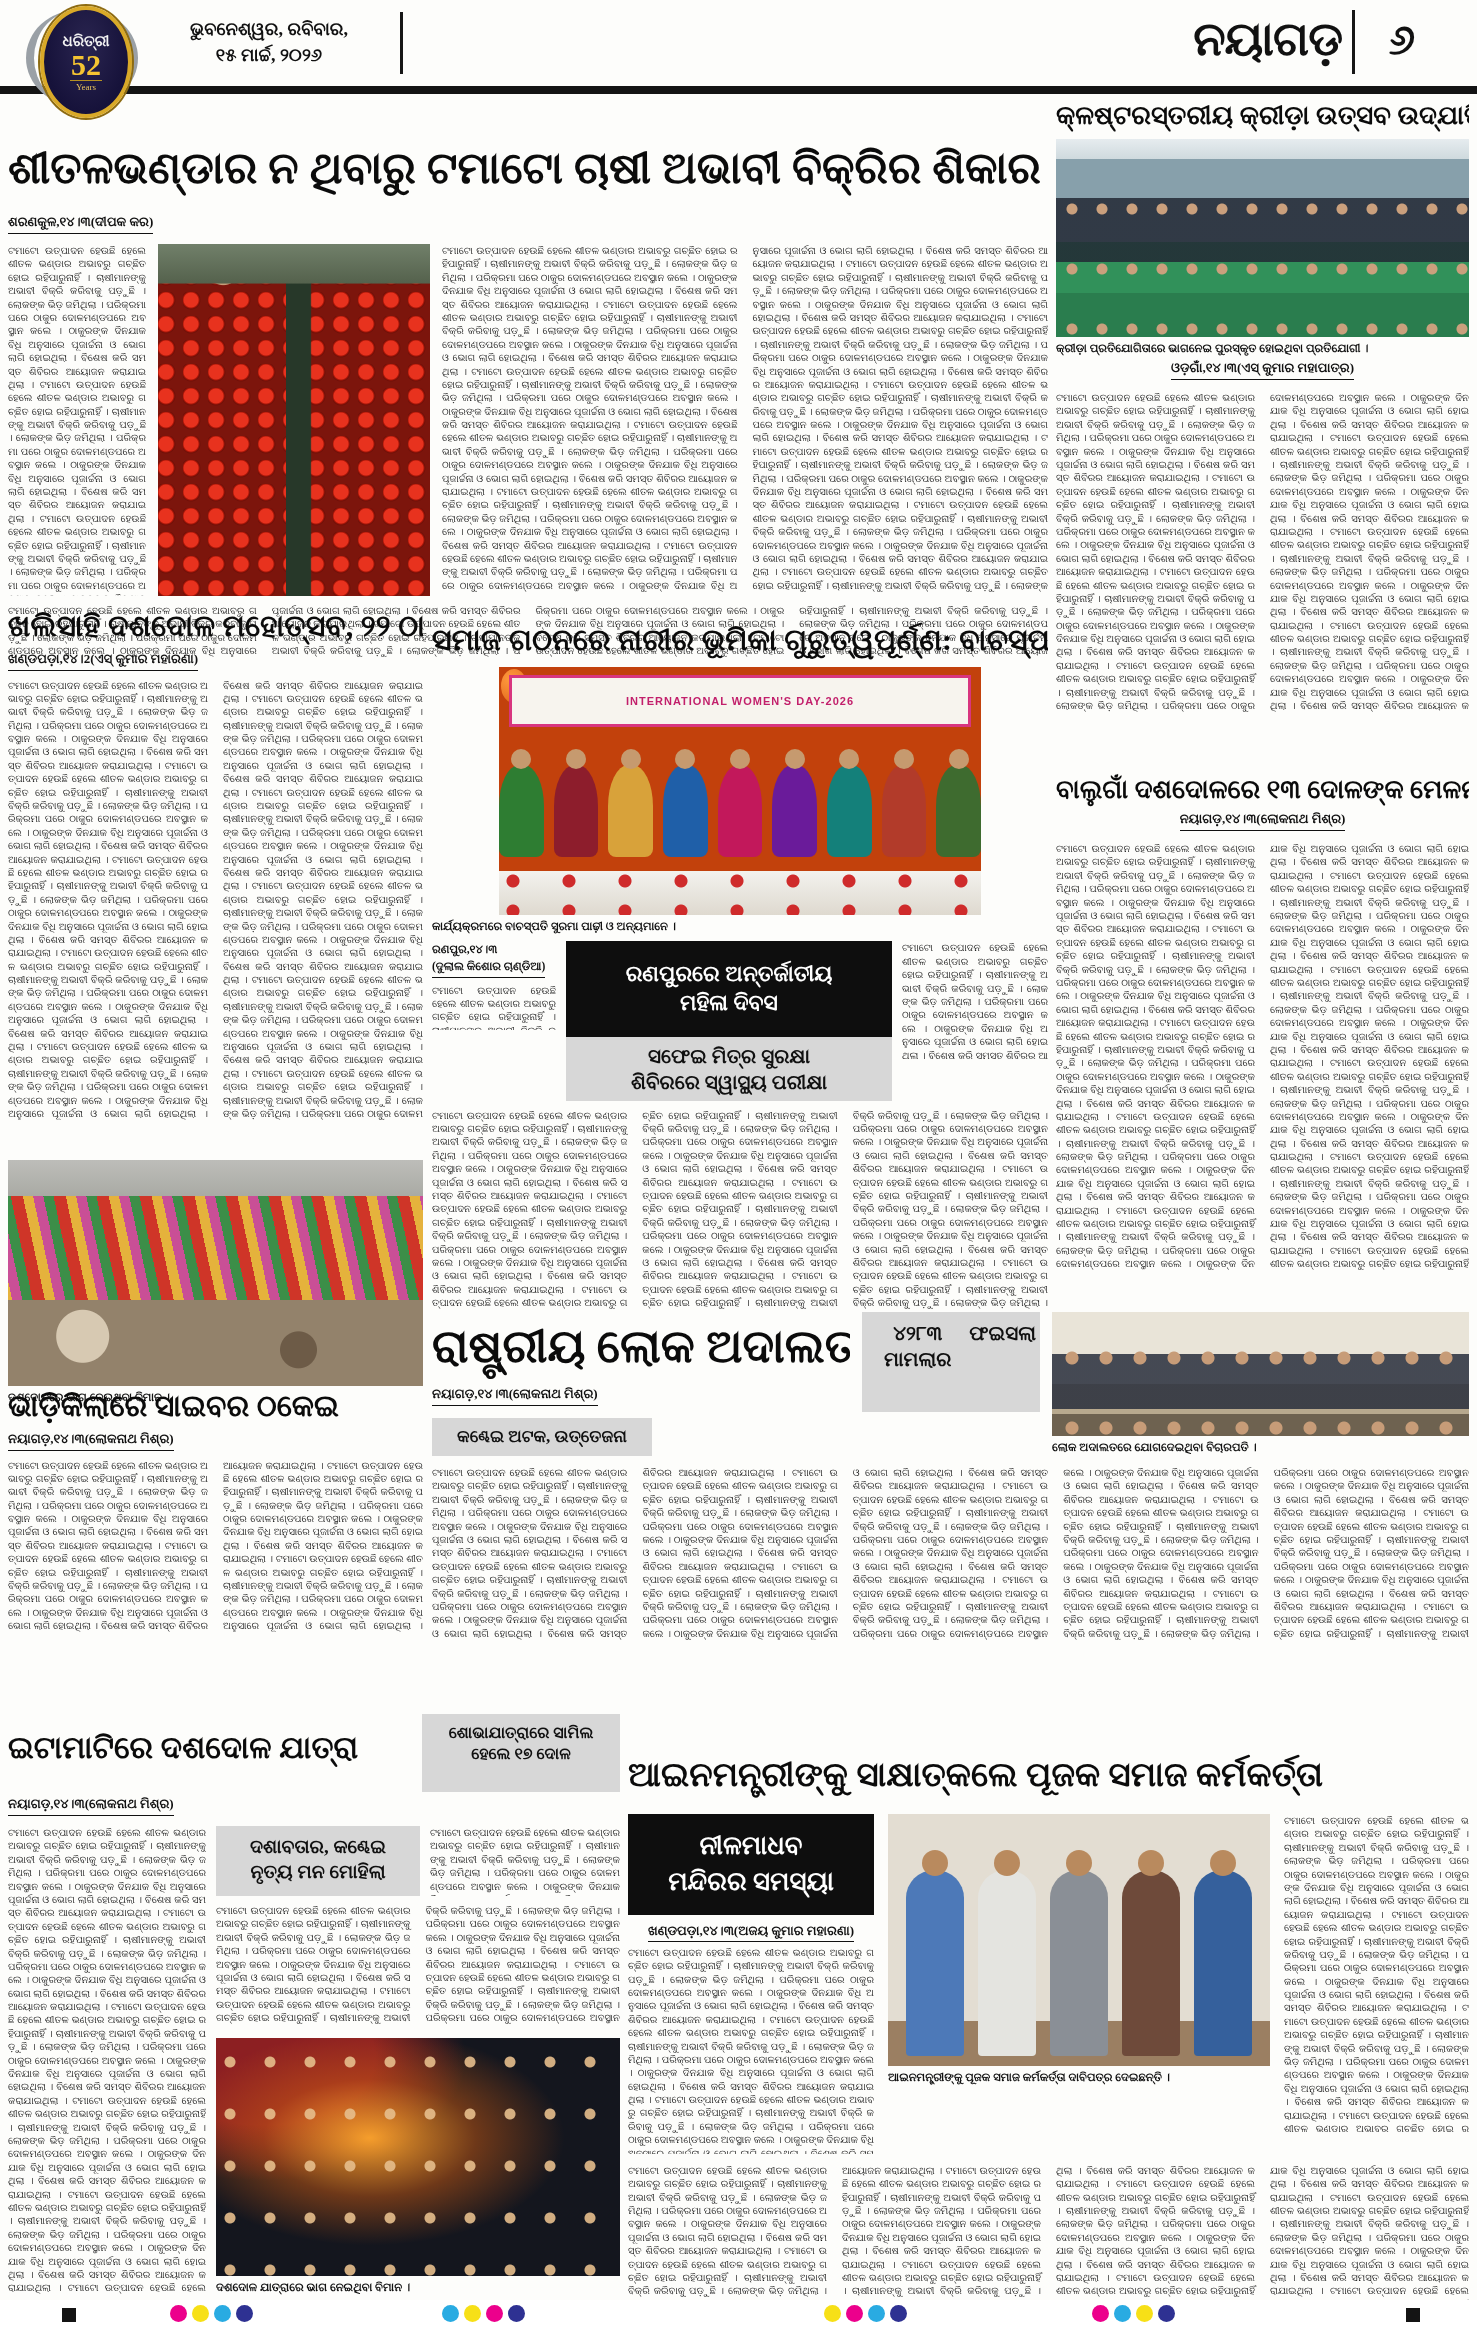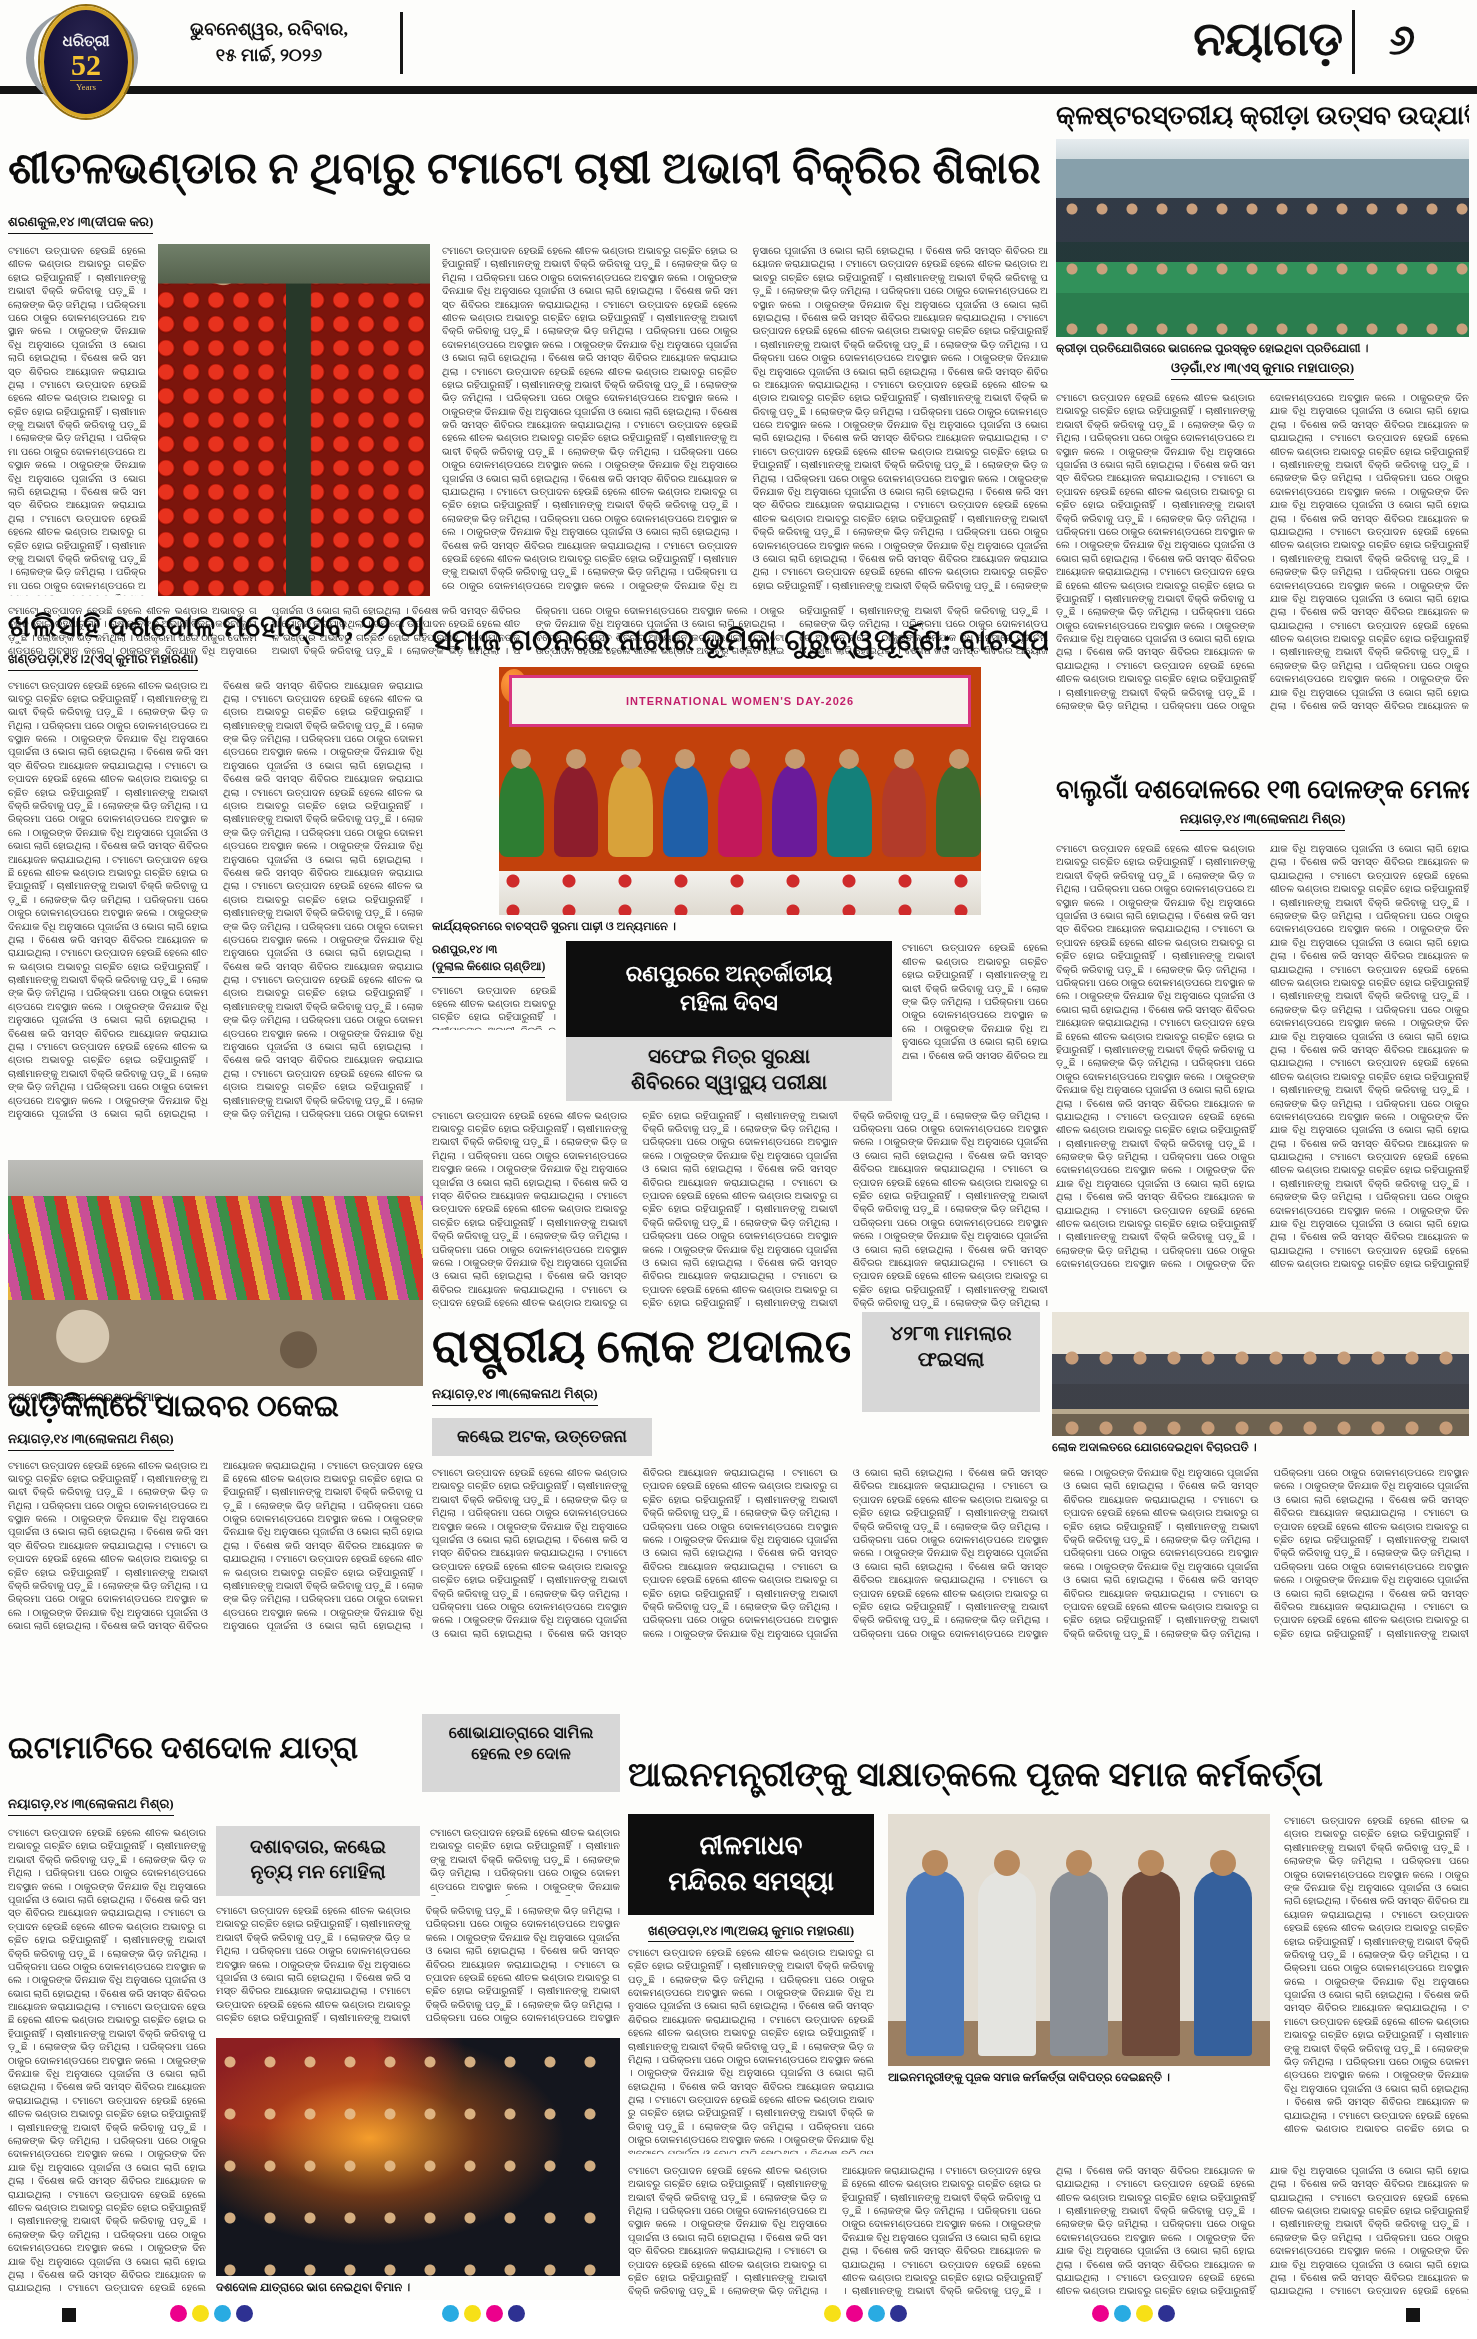--- a/index.html
+++ b/index.html
@@ -111,22 +111,22 @@
   .wd-side{flex:1;height:118px;}
   .wd-body{height:212px;margin-top:8px;}
   
   #art-balugaon{left:1056px;top:772px;width:413px;height:536px;}
   
   #art-lokadalat{left:432px;top:1312px;width:1037px;height:396px;}
   .la-top{display:flex;gap:12px;}
   .la-left{width:418px;}
   .la-left .hx{font-size:46px;line-height:1.5;height:70px;}
   .la-sub{width:212px;font-size:17px;padding:8px 4px;margin-top:4px;}
-  .la-counter{width:170px;height:84px;font-size:20px;display:flex;flex-direction:column;
-              justify-content:flex-start;padding:8px 4px;}
+  .la-counter{width:170px;height:84px;font-size:20px;display:flex;flex-direction:row;
+              justify-content:space-between;padding:8px 4px;}
   .la-photowrap{flex:1;}
   #photo-la{width:100%;height:124px;
     background:
       radial-gradient(circle at 12px 8px,#c79c78 0 6px,rgba(0,0,0,0) 7px),
       linear-gradient(180deg,rgba(0,0,0,0) 34%,rgba(40,46,60,.85) 34% 78%,rgba(0,0,0,0) 78%),
       linear-gradient(180deg,#e9e4d8 0 58%,#b8a98e 58% 82%,#6e6250 82% 100%);
     background-size:34px 70px,auto,auto;background-position:8px 38px,0 0,0 0;}
   .la-body{height:186px;margin-top:10px;}
   
   #art-itamati{left:8px;top:1714px;width:612px;height:612px;}

